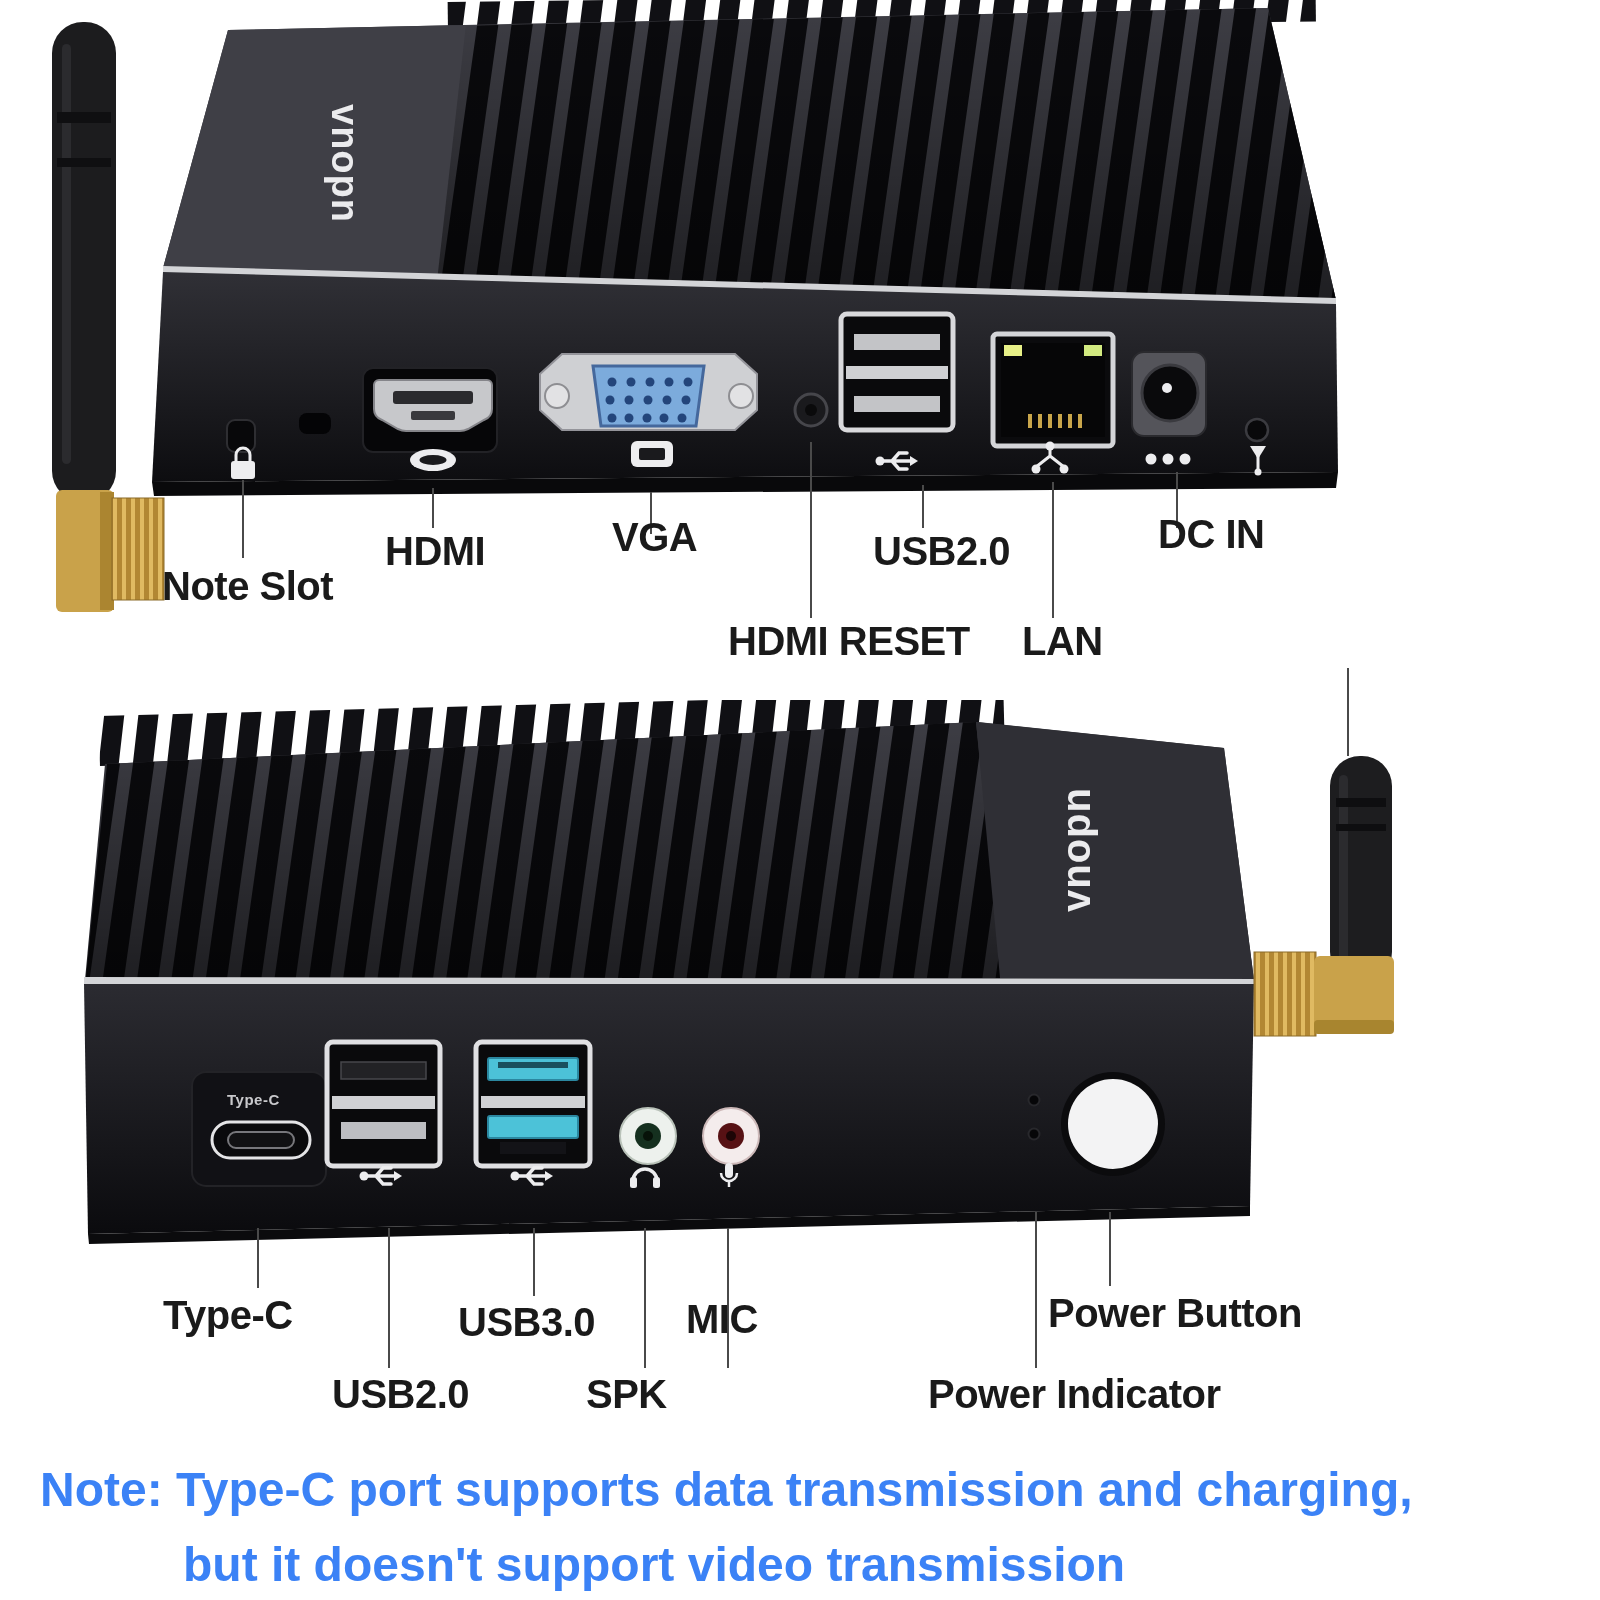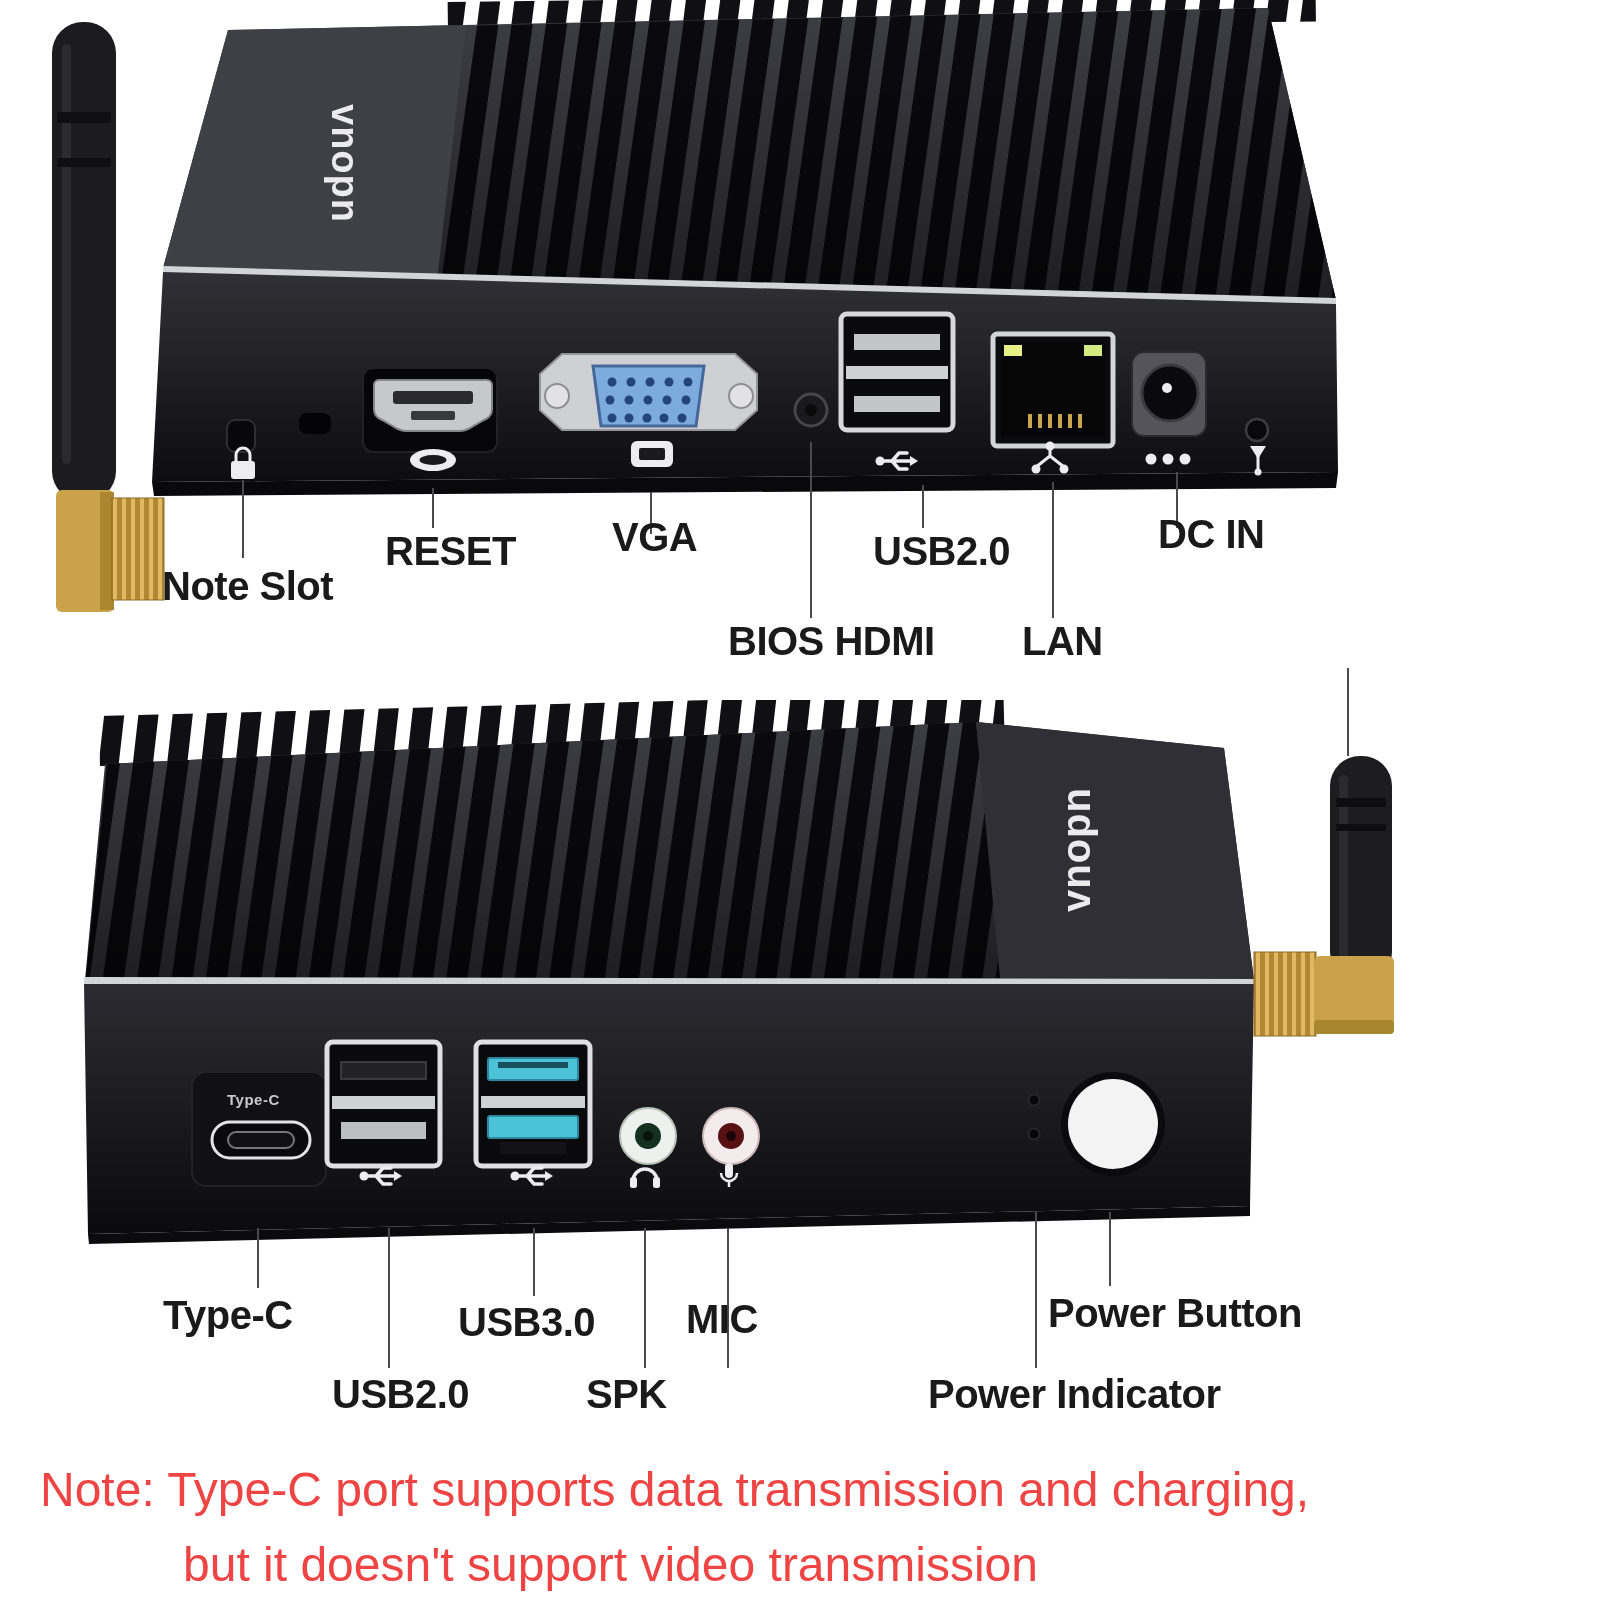--- a/index.html
+++ b/index.html
@@ -2,21 +2,21 @@
 <html><head>
 <meta charset="utf-8">
 <style>
   html,body{margin:0;padding:0;background:#fff;}
   .stage{position:relative;width:1600px;height:1600px;background:#ffffff;overflow:hidden;
          font-family:"Liberation Sans",sans-serif;}
   svg.dev{position:absolute;left:0;}
   .lbl{position:absolute;font-weight:700;font-size:40px;line-height:1.05;color:#1a1a1a;
        letter-spacing:-0.5px;white-space:nowrap;}
   .cl{position:absolute;width:2px;background:#4a4a4a;}
-  .note-line{position:absolute;font-weight:400;font-size:48px;color:#ef4444;white-space:nowrap;}
+  .note-line{position:absolute;font-weight:700;font-size:48px;color:#3b82f6;white-space:nowrap;}
 </style>
 </head>
 <body>
 
 <div class="stage">
 
   <svg class="dev" style="top:0" width="1600" height="700" viewBox="0 0 1600 700">
     <defs>
       <pattern id="fins" width="34" height="12" patternUnits="userSpaceOnUse" patternTransform="rotate(8)">
         <rect width="34" height="12" fill="#3d3d44"></rect>
@@ -280,23 +280,23 @@
   <div class="cl" style="left:242px;top:480px;height:78px"></div>
   <div class="cl" style="left:432px;top:488px;height:40px"></div>
   <div class="cl" style="left:650px;top:492px;height:42px"></div>
   <div class="cl" style="left:810px;top:442px;height:176px"></div>
   <div class="cl" style="left:922px;top:485px;height:43px"></div>
   <div class="cl" style="left:1052px;top:482px;height:136px"></div>
   <div class="cl" style="left:1176px;top:472px;height:56px"></div>
   <div class="cl" style="left:1347px;top:668px;height:88px"></div>
 
   <div class="lbl" style="left:162px;top:565px">Note Slot</div>
-  <div class="lbl" style="left:385px;top:530px">RESET</div>
+  <div class="lbl" style="left:385px;top:530px">HDMI</div>
   <div class="lbl" style="left:612px;top:516px">VGA</div>
-  <div class="lbl" style="left:728px;top:620px">BIOS HDMI</div>
+  <div class="lbl" style="left:728px;top:620px">HDMI RESET</div>
   <div class="lbl" style="left:873px;top:530px">USB2.0</div>
   <div class="lbl" style="left:1022px;top:620px">LAN</div>
   <div class="lbl" style="left:1158px;top:513px">DC IN</div>
 
   <div class="cl" style="left:257px;top:1228px;height:60px"></div>
   <div class="cl" style="left:388px;top:1228px;height:140px"></div>
   <div class="cl" style="left:533px;top:1228px;height:68px"></div>
   <div class="cl" style="left:644px;top:1228px;height:140px"></div>
   <div class="cl" style="left:727px;top:1228px;height:140px"></div>
   <div class="cl" style="left:1035px;top:1212px;height:156px"></div>

